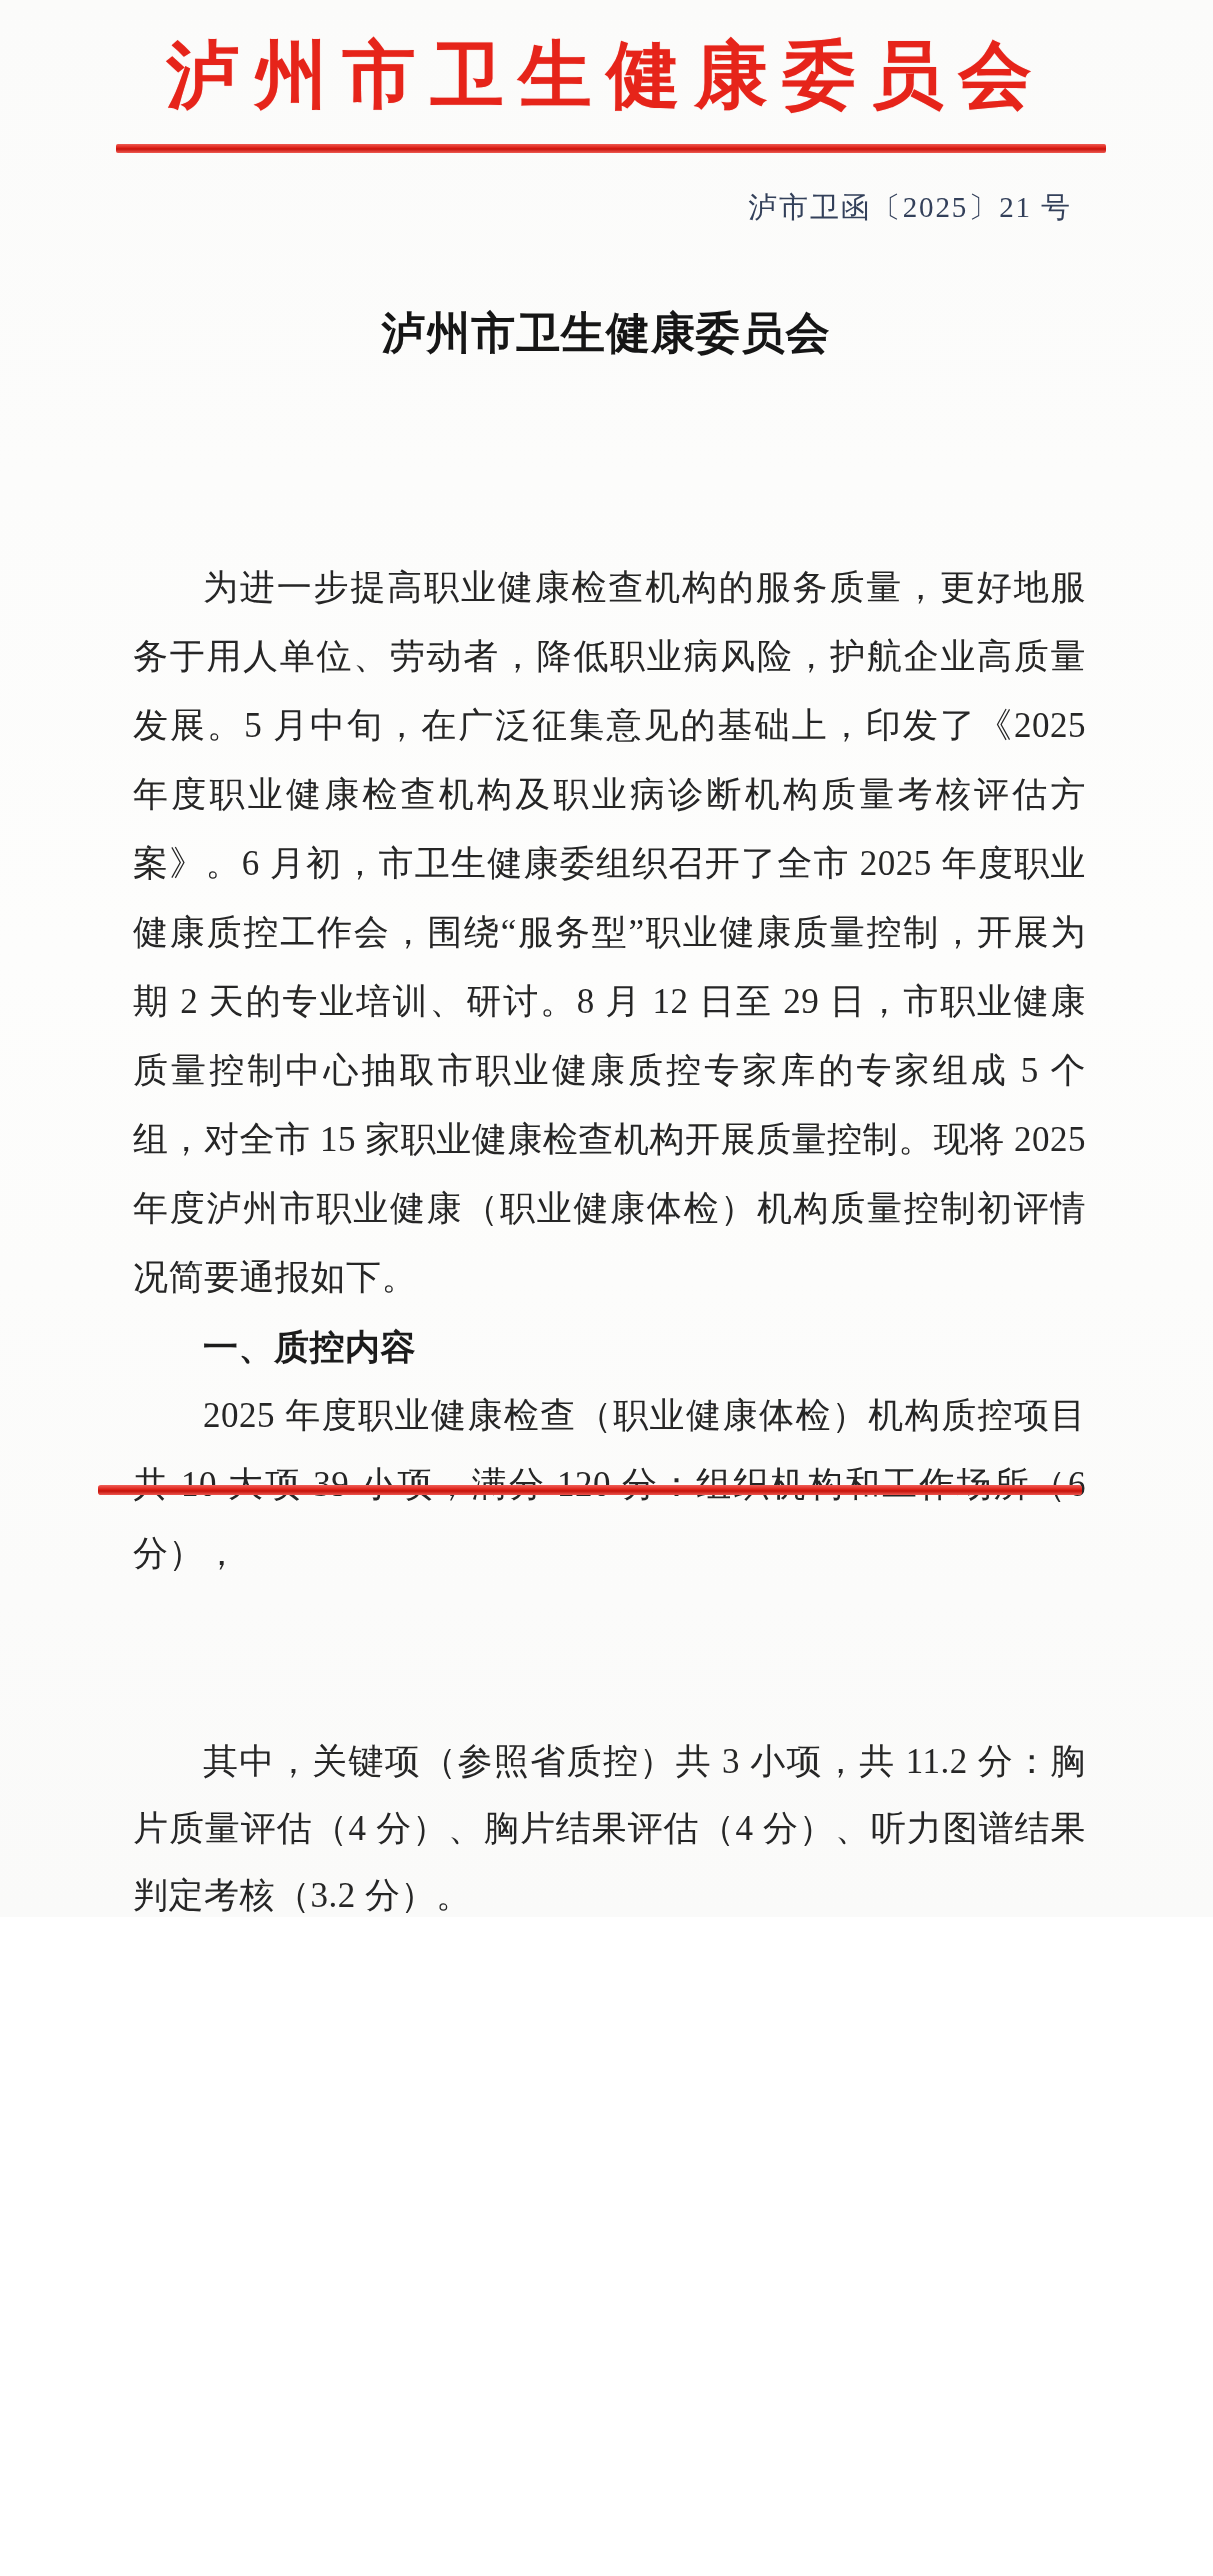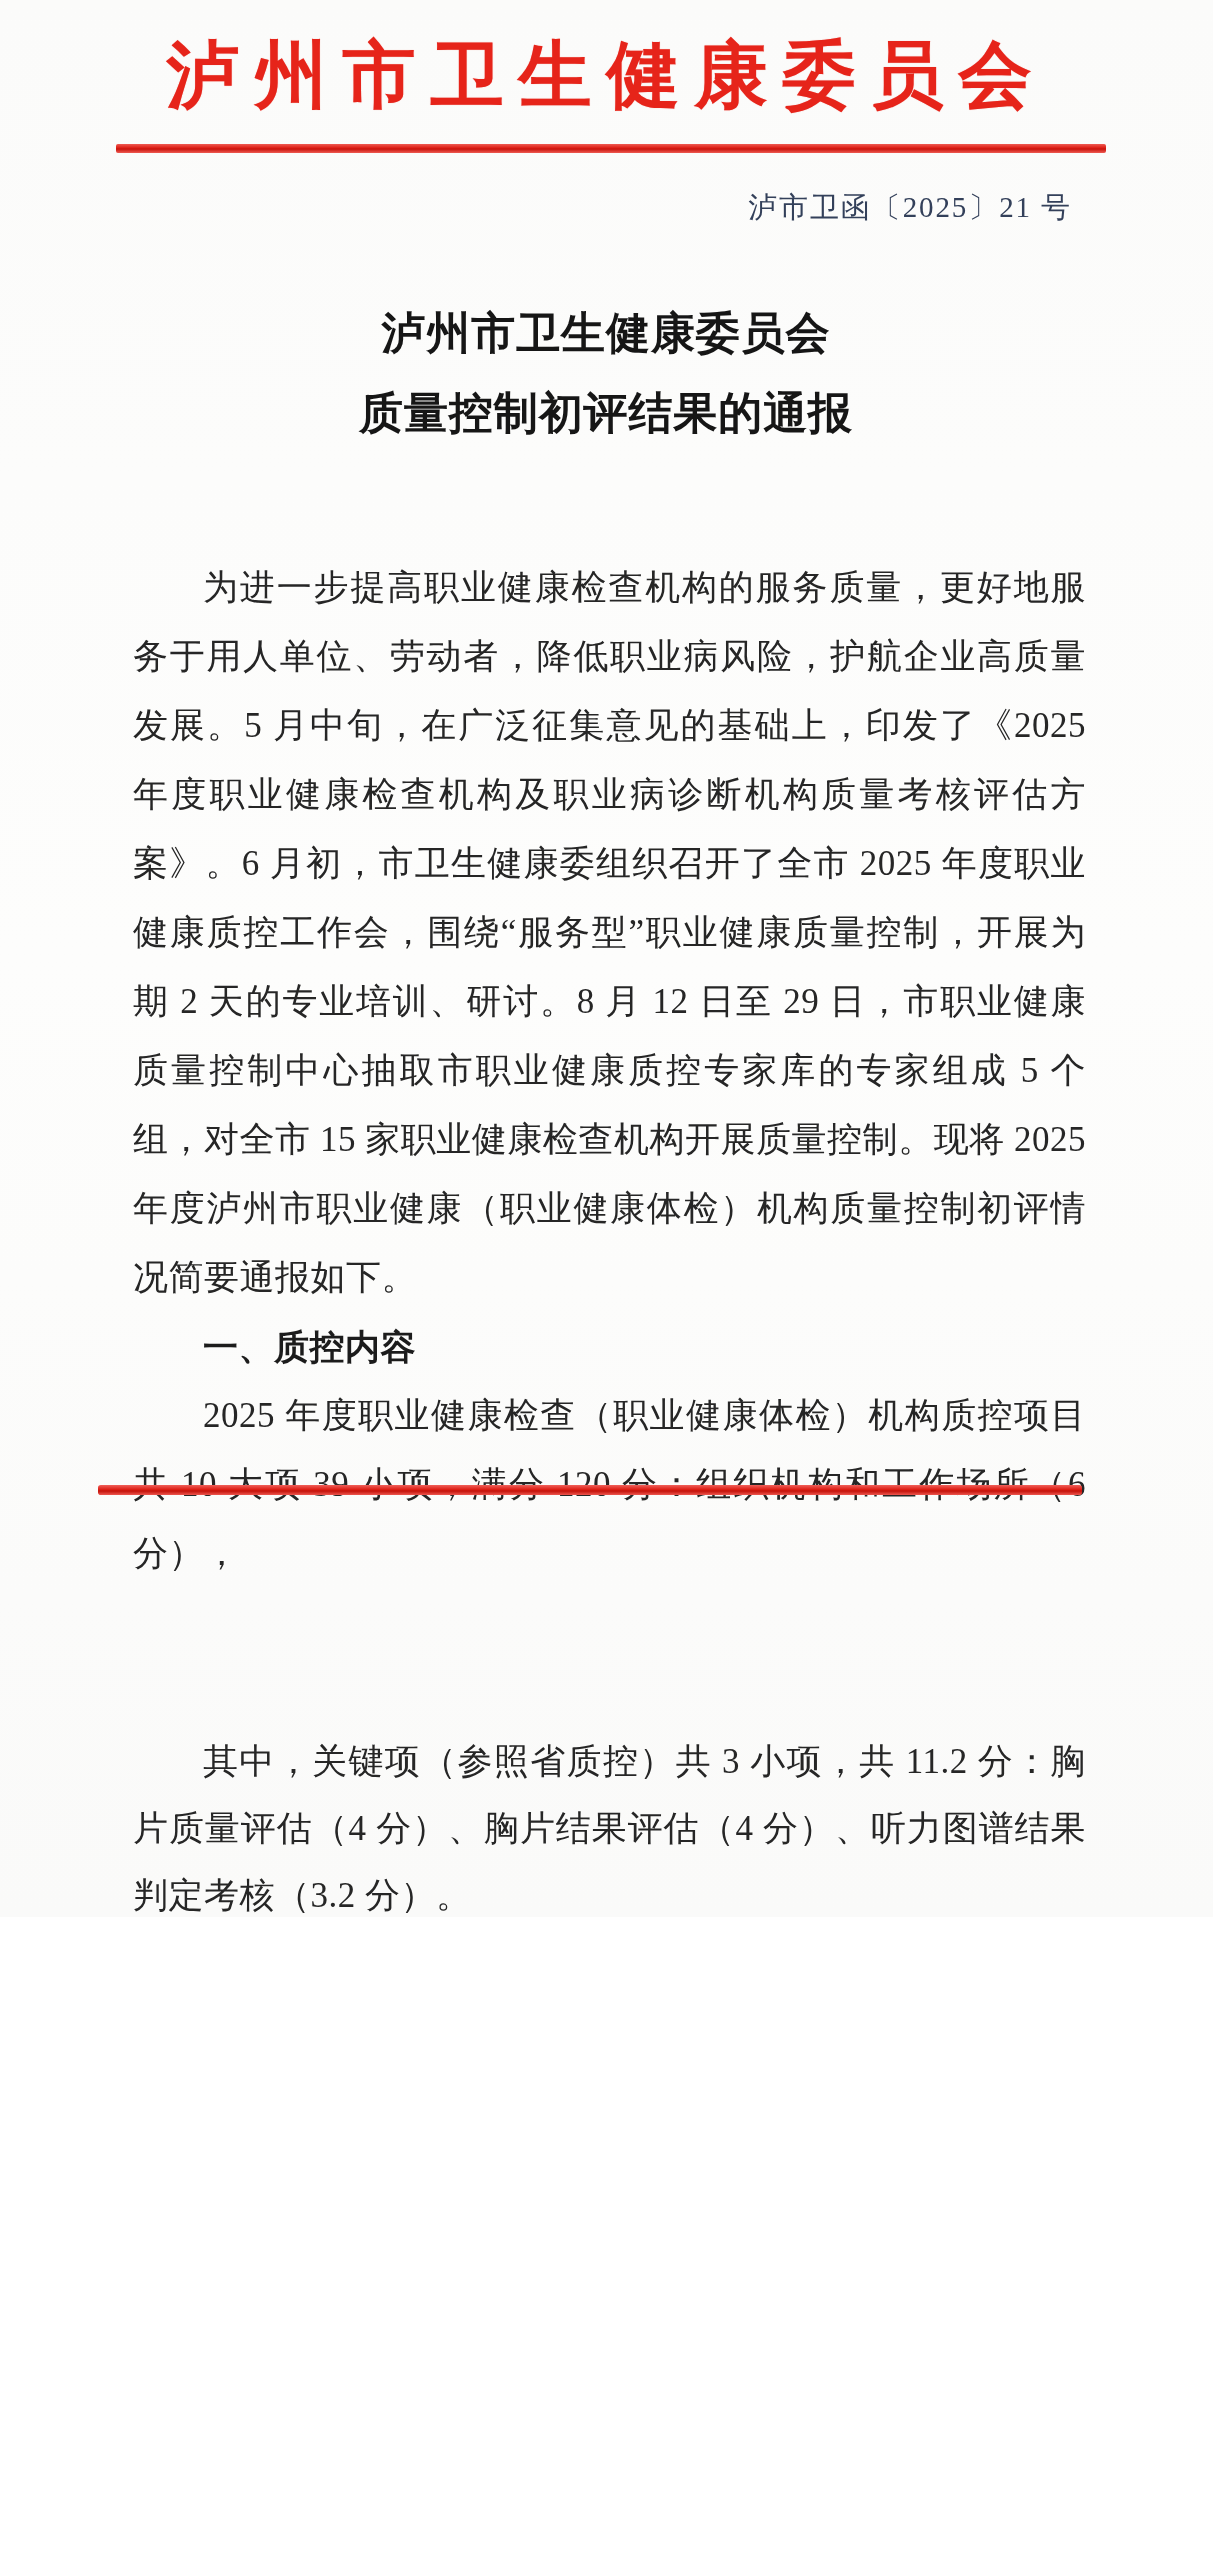--- a/index.html
+++ b/index.html
@@ -88,21 +88,20 @@
 <div class="page">
 
   <div class="agency-header">泸州市卫生健康委员会</div>
 
   <div class="header-rule"></div>
 
   <div class="doc-number">泸市卫函〔2025〕21 号</div>
 
   <div class="doc-title">
     <div>泸州市卫生健康委员会</div>
-    <div>质量控制初评结果的通报</div>
   </div>
 
   <div class="body-block body-part1">
     <p>为进一步提高职业健康检查机构的服务质量，更好地服务于用人单位、劳动者，降低职业病风险，护航企业高质量发展。5 月中旬，在广泛征集意见的基础上，印发了《2025 年度职业健康检查机构及职业病诊断机构质量考核评估方案》。6 月初，市卫生健康委组织召开了全市 2025 年度职业健康质控工作会，围绕“服务型”职业健康质量控制，开展为期 2 天的专业培训、研讨。8 月 12 日至 29 日，市职业健康质量控制中心抽取市职业健康质控专家库的专家组成 5 个组，对全市 15 家职业健康检查机构开展质量控制。现将 2025 年度泸州市职业健康（职业健康体检）机构质量控制初评情况简要通报如下。</p>
     <p class="section-heading">一、质控内容</p>
     <p>2025 年度职业健康检查（职业健康体检）机构质控项目共 10 大项 39 小项，满分 120 分：组织机构和工作场所（6 分），</p>
   </div>
 
   <div class="page-rule"></div>
 

